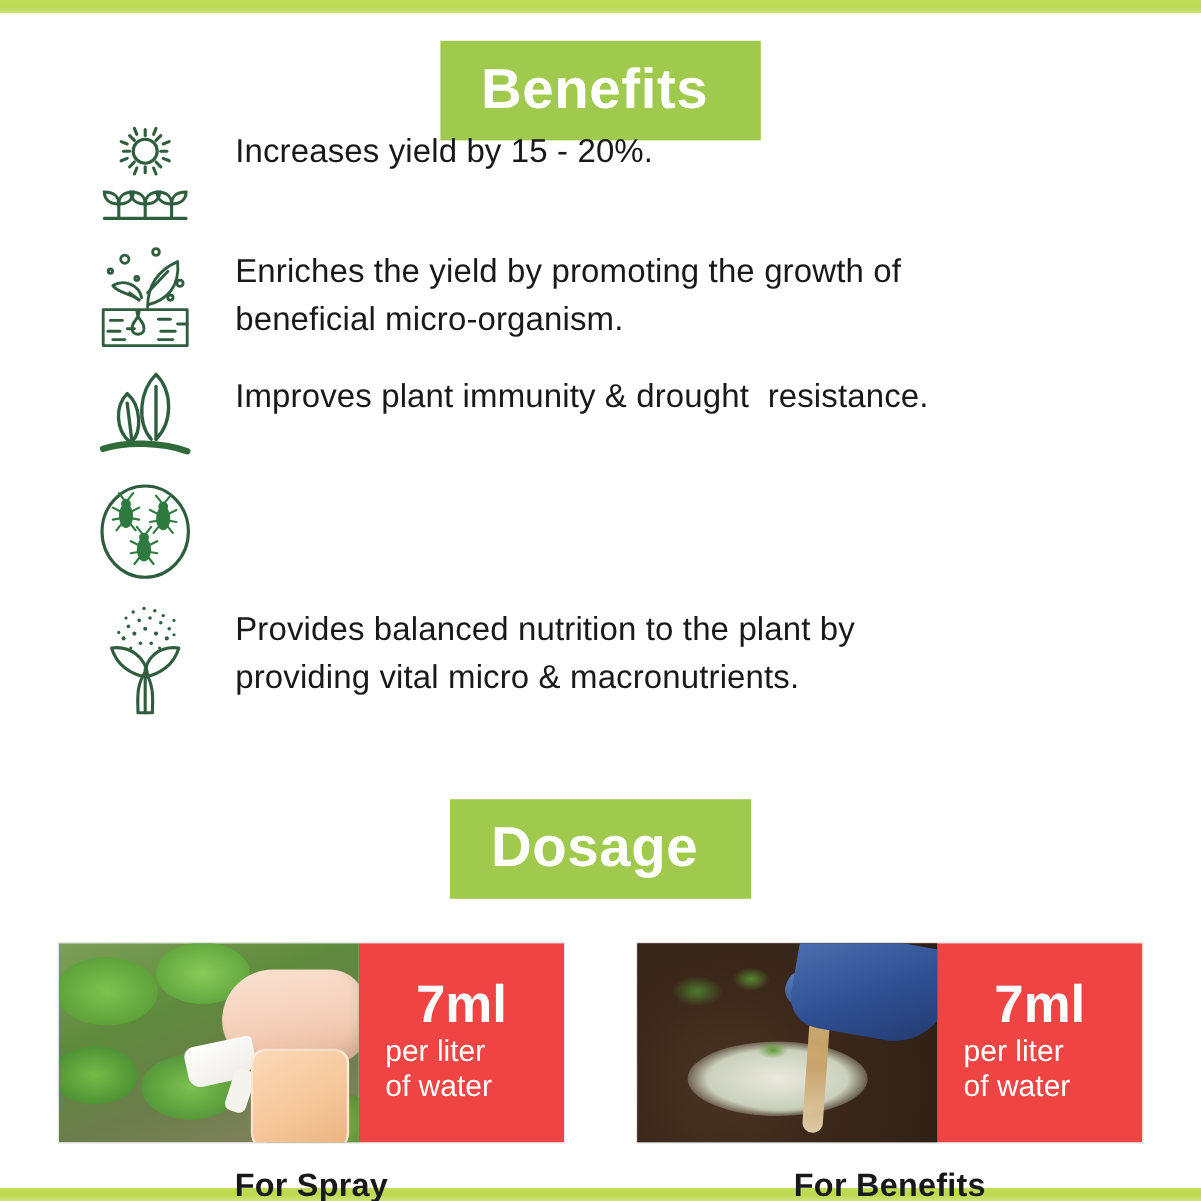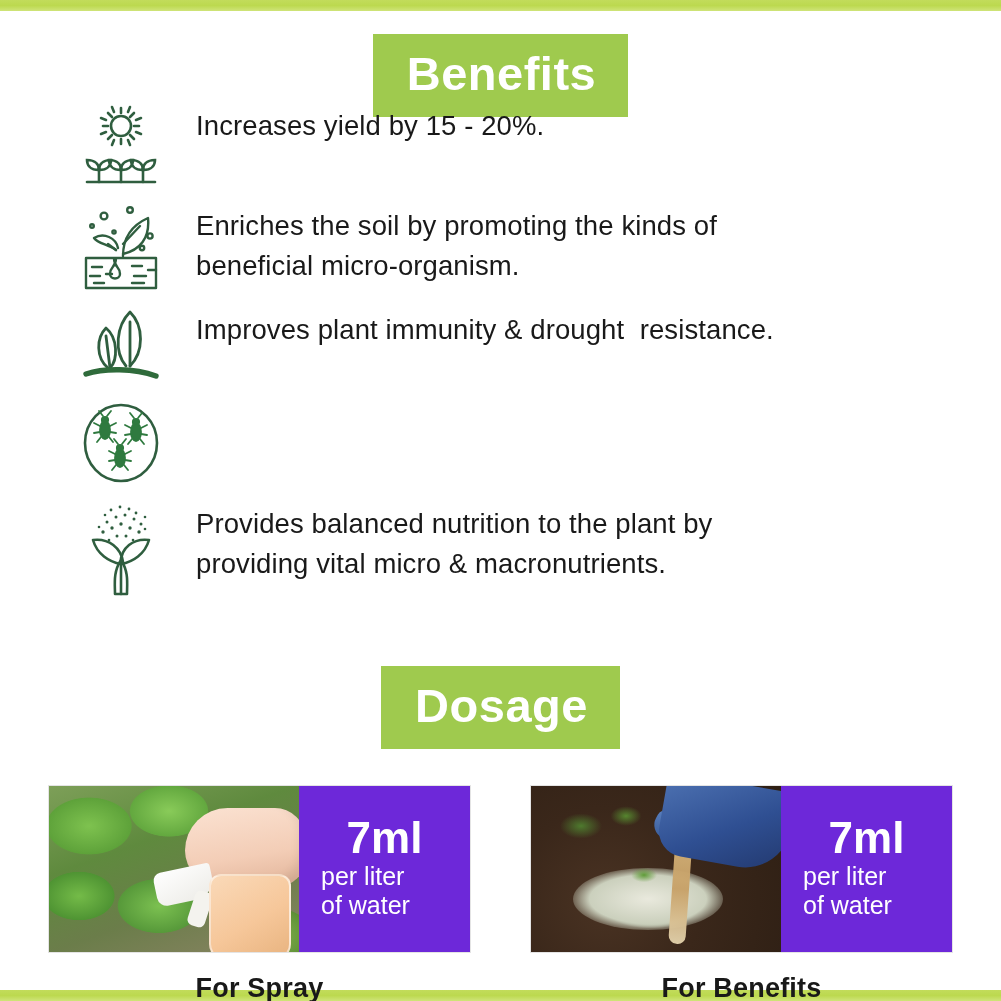--- a/index.html
+++ b/index.html
@@ -20,21 +20,21 @@
 
   
   .banner-wrap{width:100%;display:flex;justify-content:center;}
   .banner{
     background:#9fca4e;
     color:#ffffff;
     font-size:47px;
     font-weight:700;
     letter-spacing:0.5px;
     line-height:1;
-    padding:16px 32px 20px 34px;
+    padding:16px 44px 20px 34px;
     text-align:center;
     display:inline-block;
   }
 
   
   .benefits{position:absolute;left:0;top:100px;width:1001px;}
   .benefit-row{
     display:flex;
     align-items:flex-start;
     padding:0 30px 0 78px;
@@ -64,21 +64,21 @@
     padding:0 48px;margin-top:36px;
   }
   .card{width:423px;}
   .card-body{
     display:flex;height:168px;overflow:hidden;
     border:1px solid #e4e4e4;
     box-sizing:border-box;
   }
   .card-photo{width:250px;height:100%;position:relative;overflow:hidden;}
   .card-panel{
-    flex:1;background:#6d28d9;
+    flex:1;background:#ef4444;
     color:#ffffff;
     display:flex;flex-direction:column;
     align-items:center;justify-content:center;
     padding:6px 4px 8px 4px;
     box-sizing:border-box;
   }
   .dose-amount{font-size:44px;font-weight:700;line-height:1.0;margin-bottom:2px;}
   .dose-line{font-size:25px;font-weight:400;line-height:1.15;align-self:flex-start;padding-left:18px;}
   .card-caption{
     text-align:center;font-size:27px;color:#191919;
@@ -225,21 +225,21 @@
             <line x1="54" y1="62" x2="64" y2="62"></line>
             <line x1="70" y1="66" x2="78" y2="66"></line>
             <line x1="12" y1="72" x2="22" y2="72"></line>
             <line x1="28" y1="70" x2="34" y2="70"></line>
             <line x1="56" y1="72" x2="68" y2="72"></line>
             <line x1="16" y1="79" x2="26" y2="79"></line>
             <line x1="54" y1="79" x2="66" y2="79"></line>
           </g>
         </svg>
       </div>
-      <div class="benefit-text">Enriches the soil by promoting the kinds of
+      <div class="benefit-text">Enriches the yield by promoting the growth of
 beneficial micro-organism.</div>
     </div>
 
     <div class="benefit-row">
       <div class="benefit-icon">
         <svg width="86" height="76" viewBox="0 0 86 76">
           <g fill="none" stroke="#2f5e3f" stroke-width="2.8" stroke-linecap="round" stroke-linejoin="round">
             <path d="M48 58 C36 44 38 18 52 4 C66 18 66 44 52 58"></path>
             <path d="M52 58 L52 14"></path>
             <path d="M30 60 C18 50 18 30 28 20 C40 30 40 52 32 60"></path>

